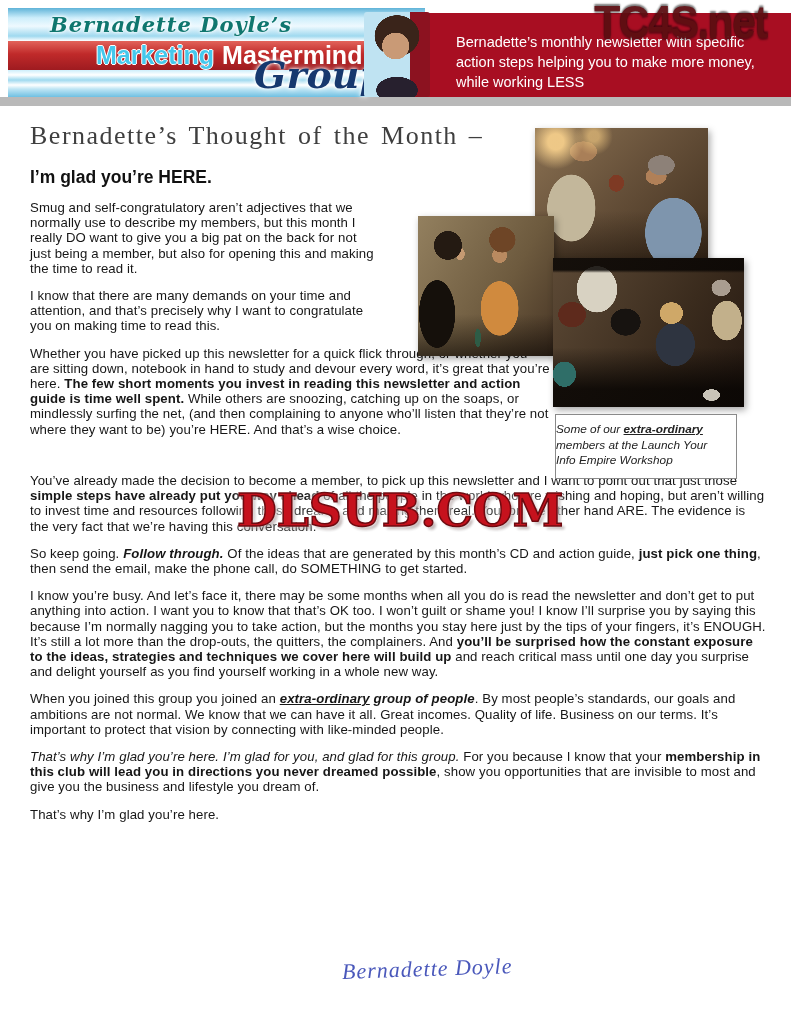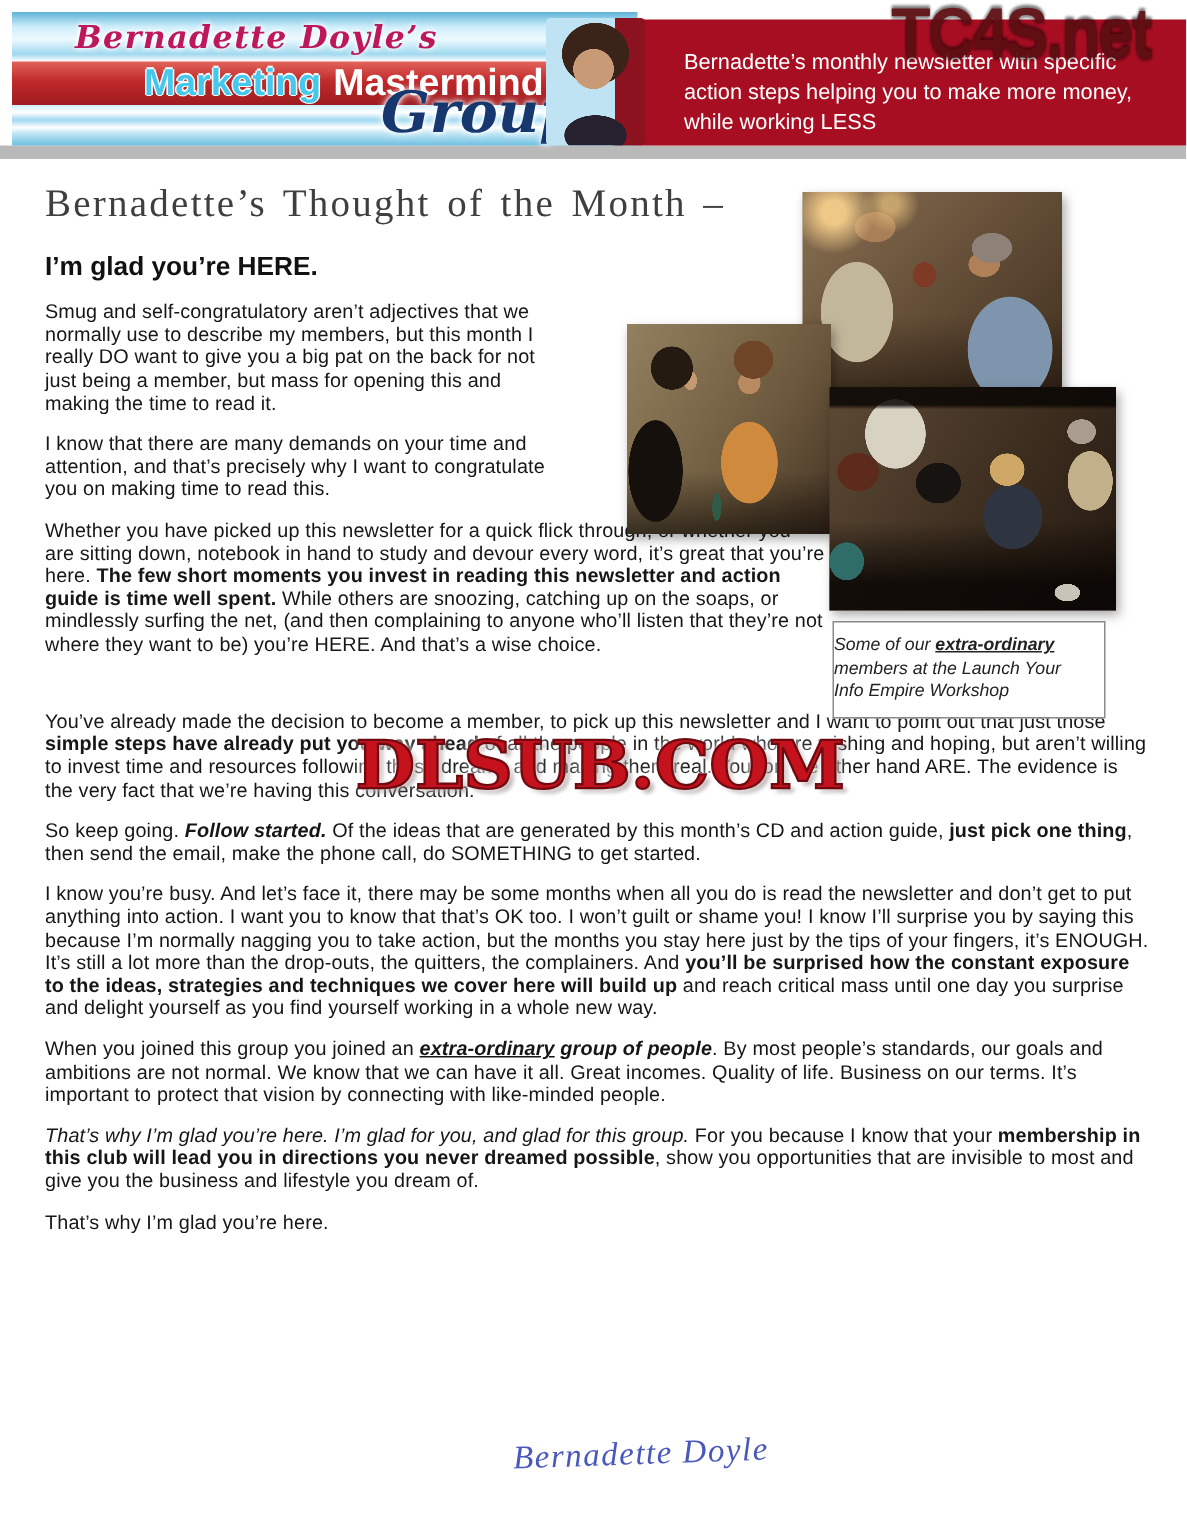--- a/index.html
+++ b/index.html
@@ -11,21 +11,21 @@
   .banner-text{padding:19px 0 0 48px;color:#fff;font-weight:normal;font-size:14.5px;line-height:1.38;width:300px;}
   .logo{position:absolute;left:8px;top:8px;width:417px;height:89px;z-index:2;}
   .logo-top{position:absolute;left:0;top:0;width:100%;height:33px;
     background:linear-gradient(180deg,#5fb3d8 0%,#cdeefb 30%,#eef9fe 55%,#9fd9ef 85%,#ffffff 100%);}
   .logo-red{position:absolute;left:0;top:33px;width:100%;height:29px;
     background:linear-gradient(180deg,#e2635a 0%,#c02a2a 45%,#9e1b20 100%);
     line-height:29px;padding-left:88px;box-sizing:border-box;white-space:nowrap;}
   .logo-bottom{position:absolute;left:0;top:62px;width:100%;height:27px;
     background:linear-gradient(180deg,#cdeefb 0px,#ffffff 5px,#9fd9ef 10px,#ffffff 15px,#bfe5f4 19px,#6fc0e2 27px);}
   .logo-script-top{position:absolute;left:42px;top:4px;font-family:"DejaVu Serif",serif;
-    font-style:italic;font-weight:bold;font-size:21px;color:#be185d;letter-spacing:1px;
+    font-style:italic;font-weight:bold;font-size:21px;color:#0f766e;letter-spacing:1px;
     text-shadow:0 0 3px #fff,0 0 5px #fff;z-index:3;}
   .logo-marketing{font-weight:bold;font-size:25px;color:#45c8ec;letter-spacing:0;
     text-shadow:-1px 0 #fff,1px 0 #fff,0 -1px #fff,0 1px #fff;}
   .logo-mastermind{font-weight:bold;font-size:25px;color:#ffffff;margin-left:8px;}
   .logo-script-group{position:absolute;left:246px;top:44px;font-family:"DejaVu Serif",serif;
     font-style:italic;font-weight:bold;font-size:38px;color:#16386e;z-index:4;
     text-shadow:0 0 3px #fff,0 0 6px #fff;}
   .portrait{position:absolute;left:356px;top:4px;width:66px;height:85px;z-index:5;border-radius:3px;
     background:
       radial-gradient(ellipse 34% 26% at 48% 40%, #c99a76 0 60%, rgba(201,154,118,0) 61%),
@@ -127,35 +127,35 @@
     <div class="portrait"></div>
   </div>
 
   <div class="graybar"></div>
 
   <div class="wm wm-top">TC4S.net</div>
 
   <div class="content1">
     <h1 class="title">Bernadette’s Thought of the Month –</h1>
     <h2 class="heading">I’m glad you’re HERE.</h2>
-    <p class="para narrow"><span class="run-n">Smug and self-congratulatory aren’t adjectives that we normally use to describe my members, but this month I really DO want to give you a big pat on the back for not just being a member, but mass for opening this and making the time to read it.</span></p>
+    <p class="para narrow"><span class="run-n">Smug and self-congratulatory aren’t adjectives that we normally use to describe my members, but this month I really DO want to give you a big pat on the back for not just being a member, but also for opening this and making the time to read it.</span></p>
     <p class="para narrow"><span class="run-n">I know that there are many demands on your time and attention, and that’s precisely why I want to congratulate you on making time to read this.</span></p>
     <p class="para mid"><span class="run-n">Whether you have picked up this newsletter for a quick flick through, or whether you are sitting down, notebook in hand to study and devour every word, it’s great that you’re here. </span><span class="run-b">The few short moments you invest in reading this newsletter and action guide is time well spent.</span><span class="run-n"> While others are snoozing, catching up on the soaps, or mindlessly surfing the net, (and then complaining to anyone who’ll listen that they’re not where they want to be) you’re HERE. And that’s a wise choice.</span></p>
   </div>
 
   <div class="photo photo-a"></div>
   <div class="photo photo-b"></div>
   <div class="photo photo-c"></div>
   <div class="caption-box">
     <span><span class="run-i">Some of our </span><span class="run-biu">extra-ordinary</span><span class="run-i"> members at the Launch Your Info Empire Workshop</span></span>
   </div>
 
   <div class="content2">
     <p class="para wide"><span class="run-n">You’ve already made the decision to become a member, to pick up this newsletter and I want to point out that just those </span><span class="run-b">simple steps have already put you way ahead</span><span class="run-n"> of all the people in the world who are wishing and hoping, but aren’t willing to invest time and resources following those dreams and making them real. You, on the other hand ARE. The evidence is the very fact that we’re having this conversation.</span></p>
-    <p class="para wide"><span class="run-n">So keep going. </span><span class="run-bi">Follow started.</span><span class="run-n"> Of the ideas that are generated by this month’s CD and action guide, </span><span class="run-b">just pick one thing</span><span class="run-n">, then send the email, make the phone call, do SOMETHING to get started.</span></p>
+    <p class="para wide"><span class="run-n">So keep going. </span><span class="run-bi">Follow through.</span><span class="run-n"> Of the ideas that are generated by this month’s CD and action guide, </span><span class="run-b">just pick one thing</span><span class="run-n">, then send the email, make the phone call, do SOMETHING to get started.</span></p>
     <p class="para wide"><span class="run-n">I know you’re busy. And let’s face it, there may be some months when all you do is read the newsletter and don’t get to put anything into action. I want you to know that that’s OK too. I won’t guilt or shame you! I know I’ll surprise you by saying this because I’m normally nagging you to take action, but the months you stay here just by the tips of your fingers, it’s ENOUGH. It’s still a lot more than the drop-outs, the quitters, the complainers. And </span><span class="run-b">you’ll be surprised how the constant exposure to the ideas, strategies and techniques we cover here will build up</span><span class="run-n"> and reach critical mass until one day you surprise and delight yourself as you find yourself working in a whole new way.</span></p>
     <p class="para wide"><span class="run-n">When you joined this group you joined an </span><span class="run-biu">extra-ordinary</span><span class="run-bi"> group of people</span><span class="run-n">. By most people’s standards, our goals and ambitions are not normal. We know that we can have it all. Great incomes. Quality of life. Business on our terms. It’s important to protect that vision by connecting with like-minded people.</span></p>
     <p class="para wide"><span class="run-i">That’s why I’m glad you’re here. I’m glad for you, and glad for this group.</span><span class="run-n"> For you because I know that your </span><span class="run-b">membership in this club will lead you in directions you never dreamed possible</span><span class="run-n">, show you opportunities that are invisible to most and give you the business and lifestyle you dream of.</span></p>
     <p class="para wide"><span class="run-n">That’s why I’m glad you’re here.</span></p>
   </div>
 
   <div class="wm wm-mid">DLSUB.COM</div>
   <div class="signature">Bernadette Doyle</div>
   <div class="wm wm-bottom">TradersXtreme.com</div>
 

